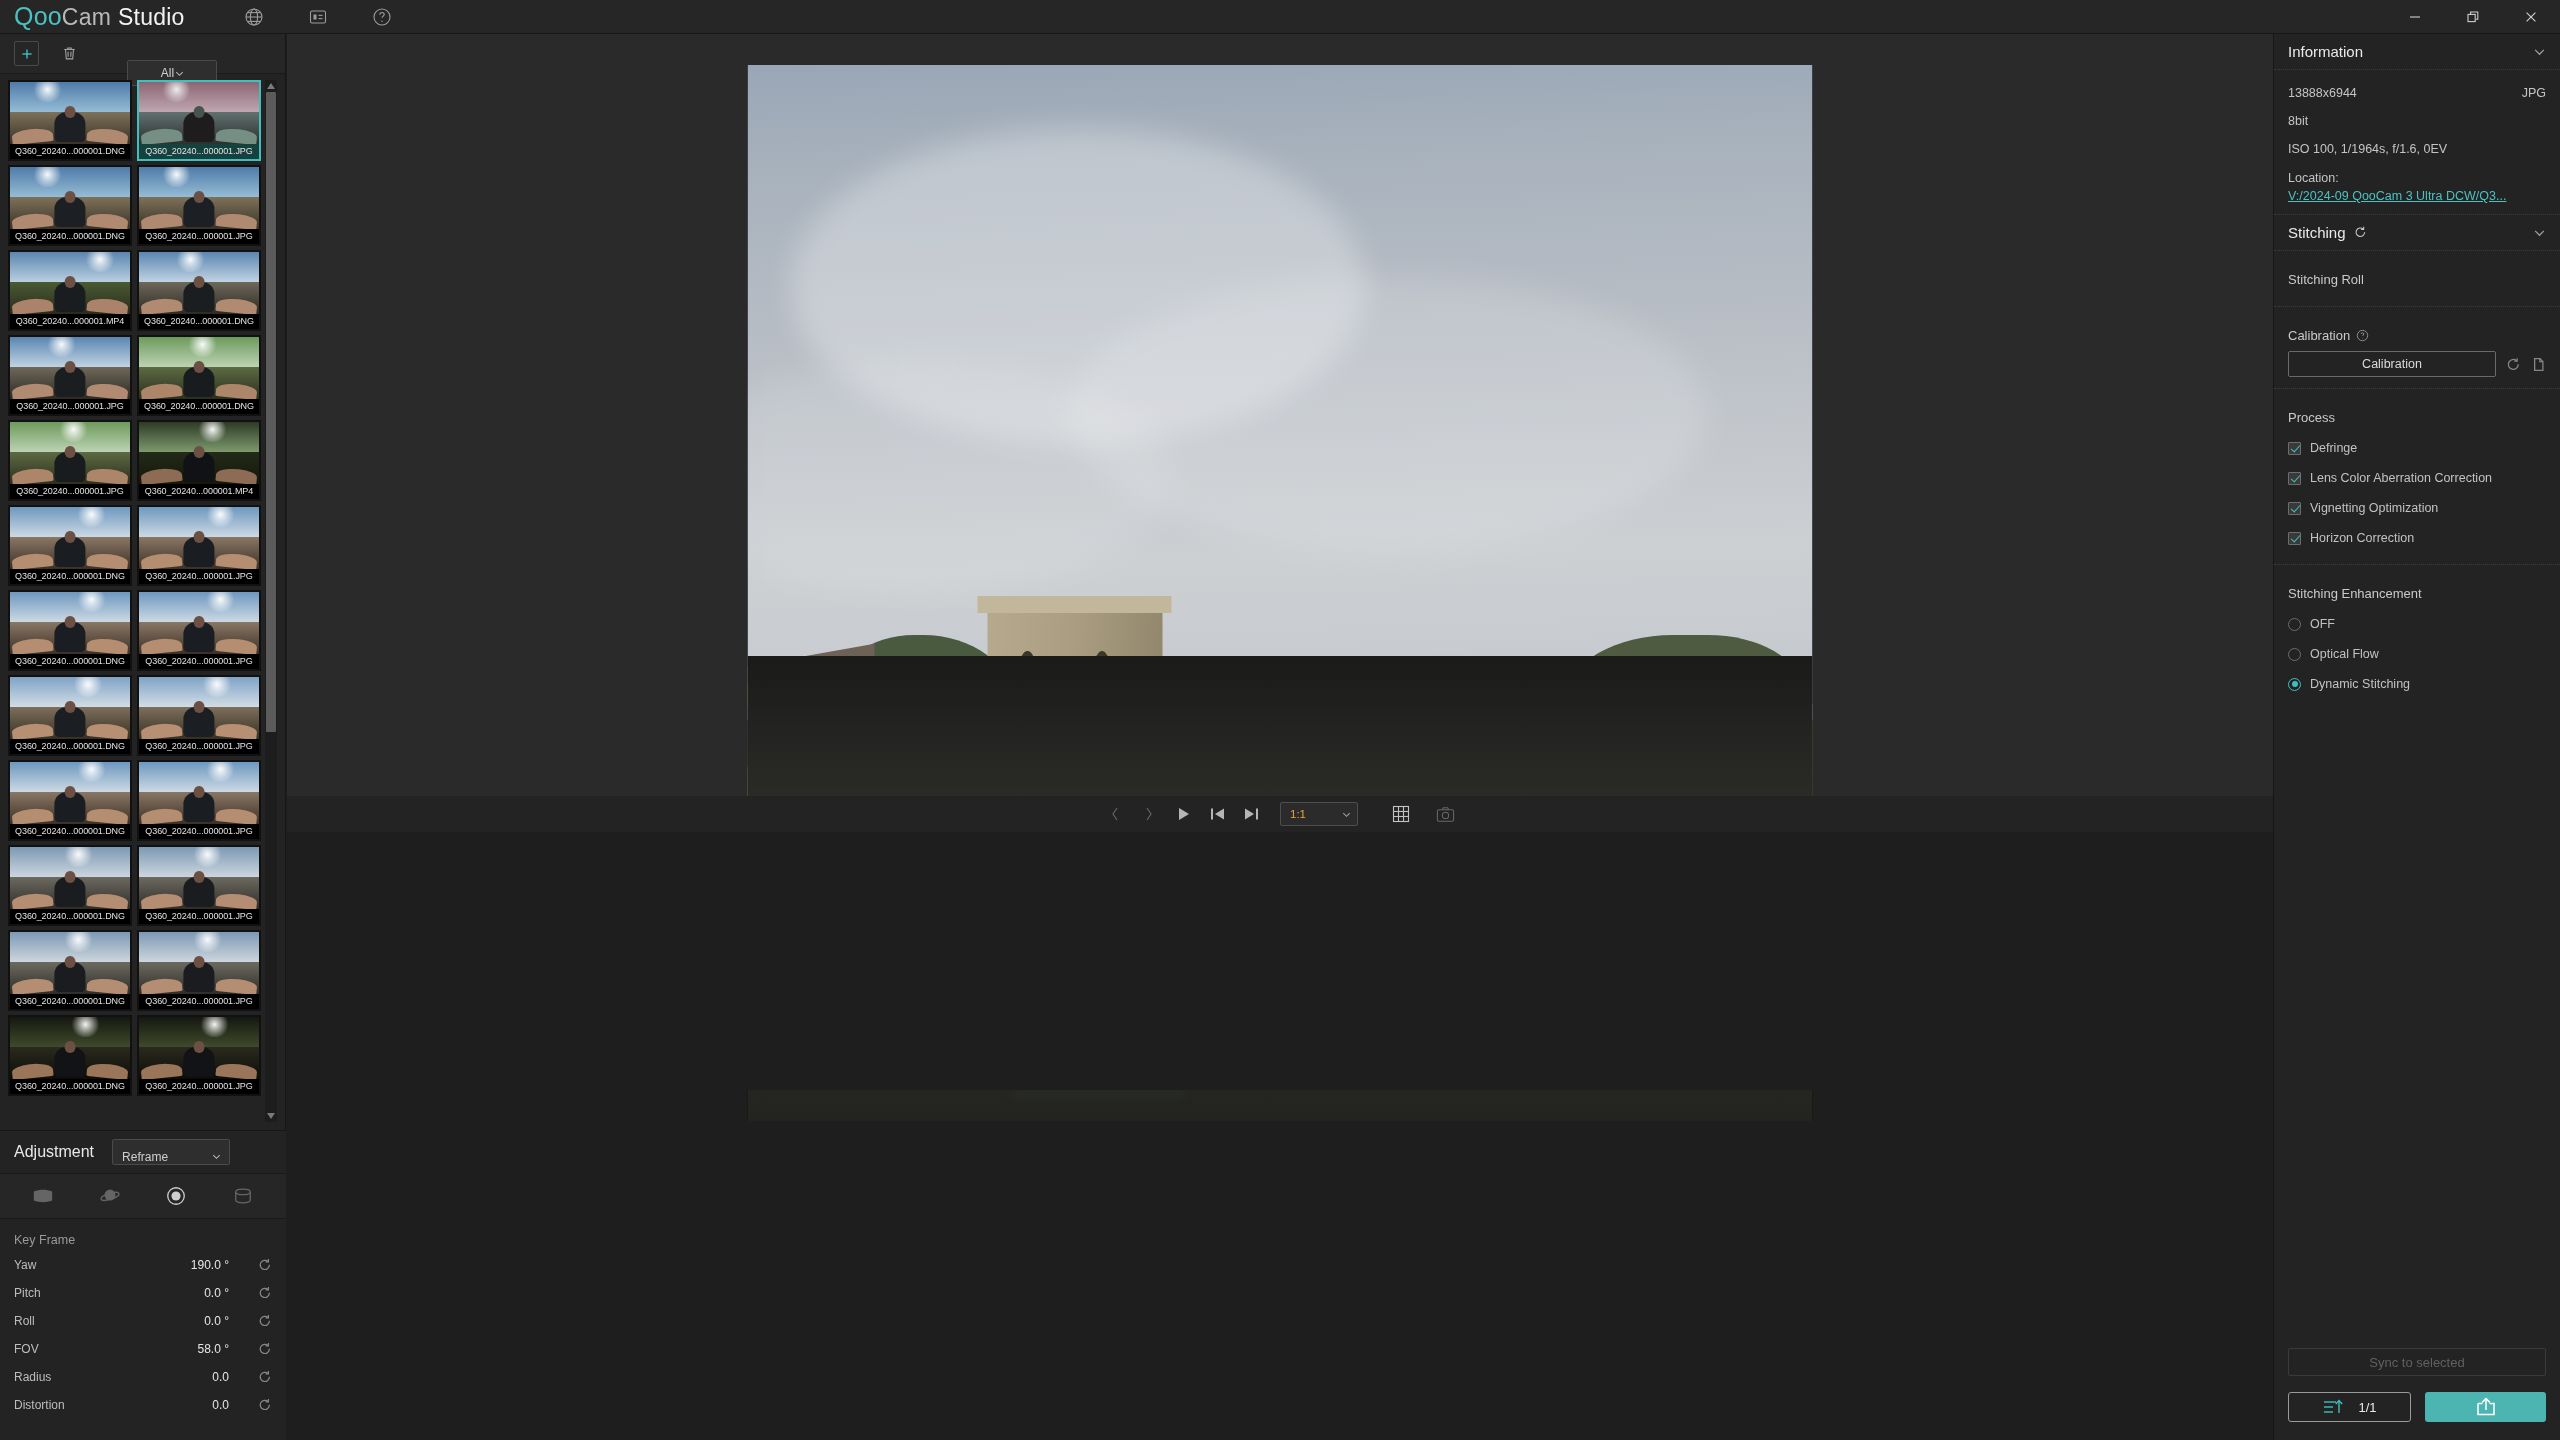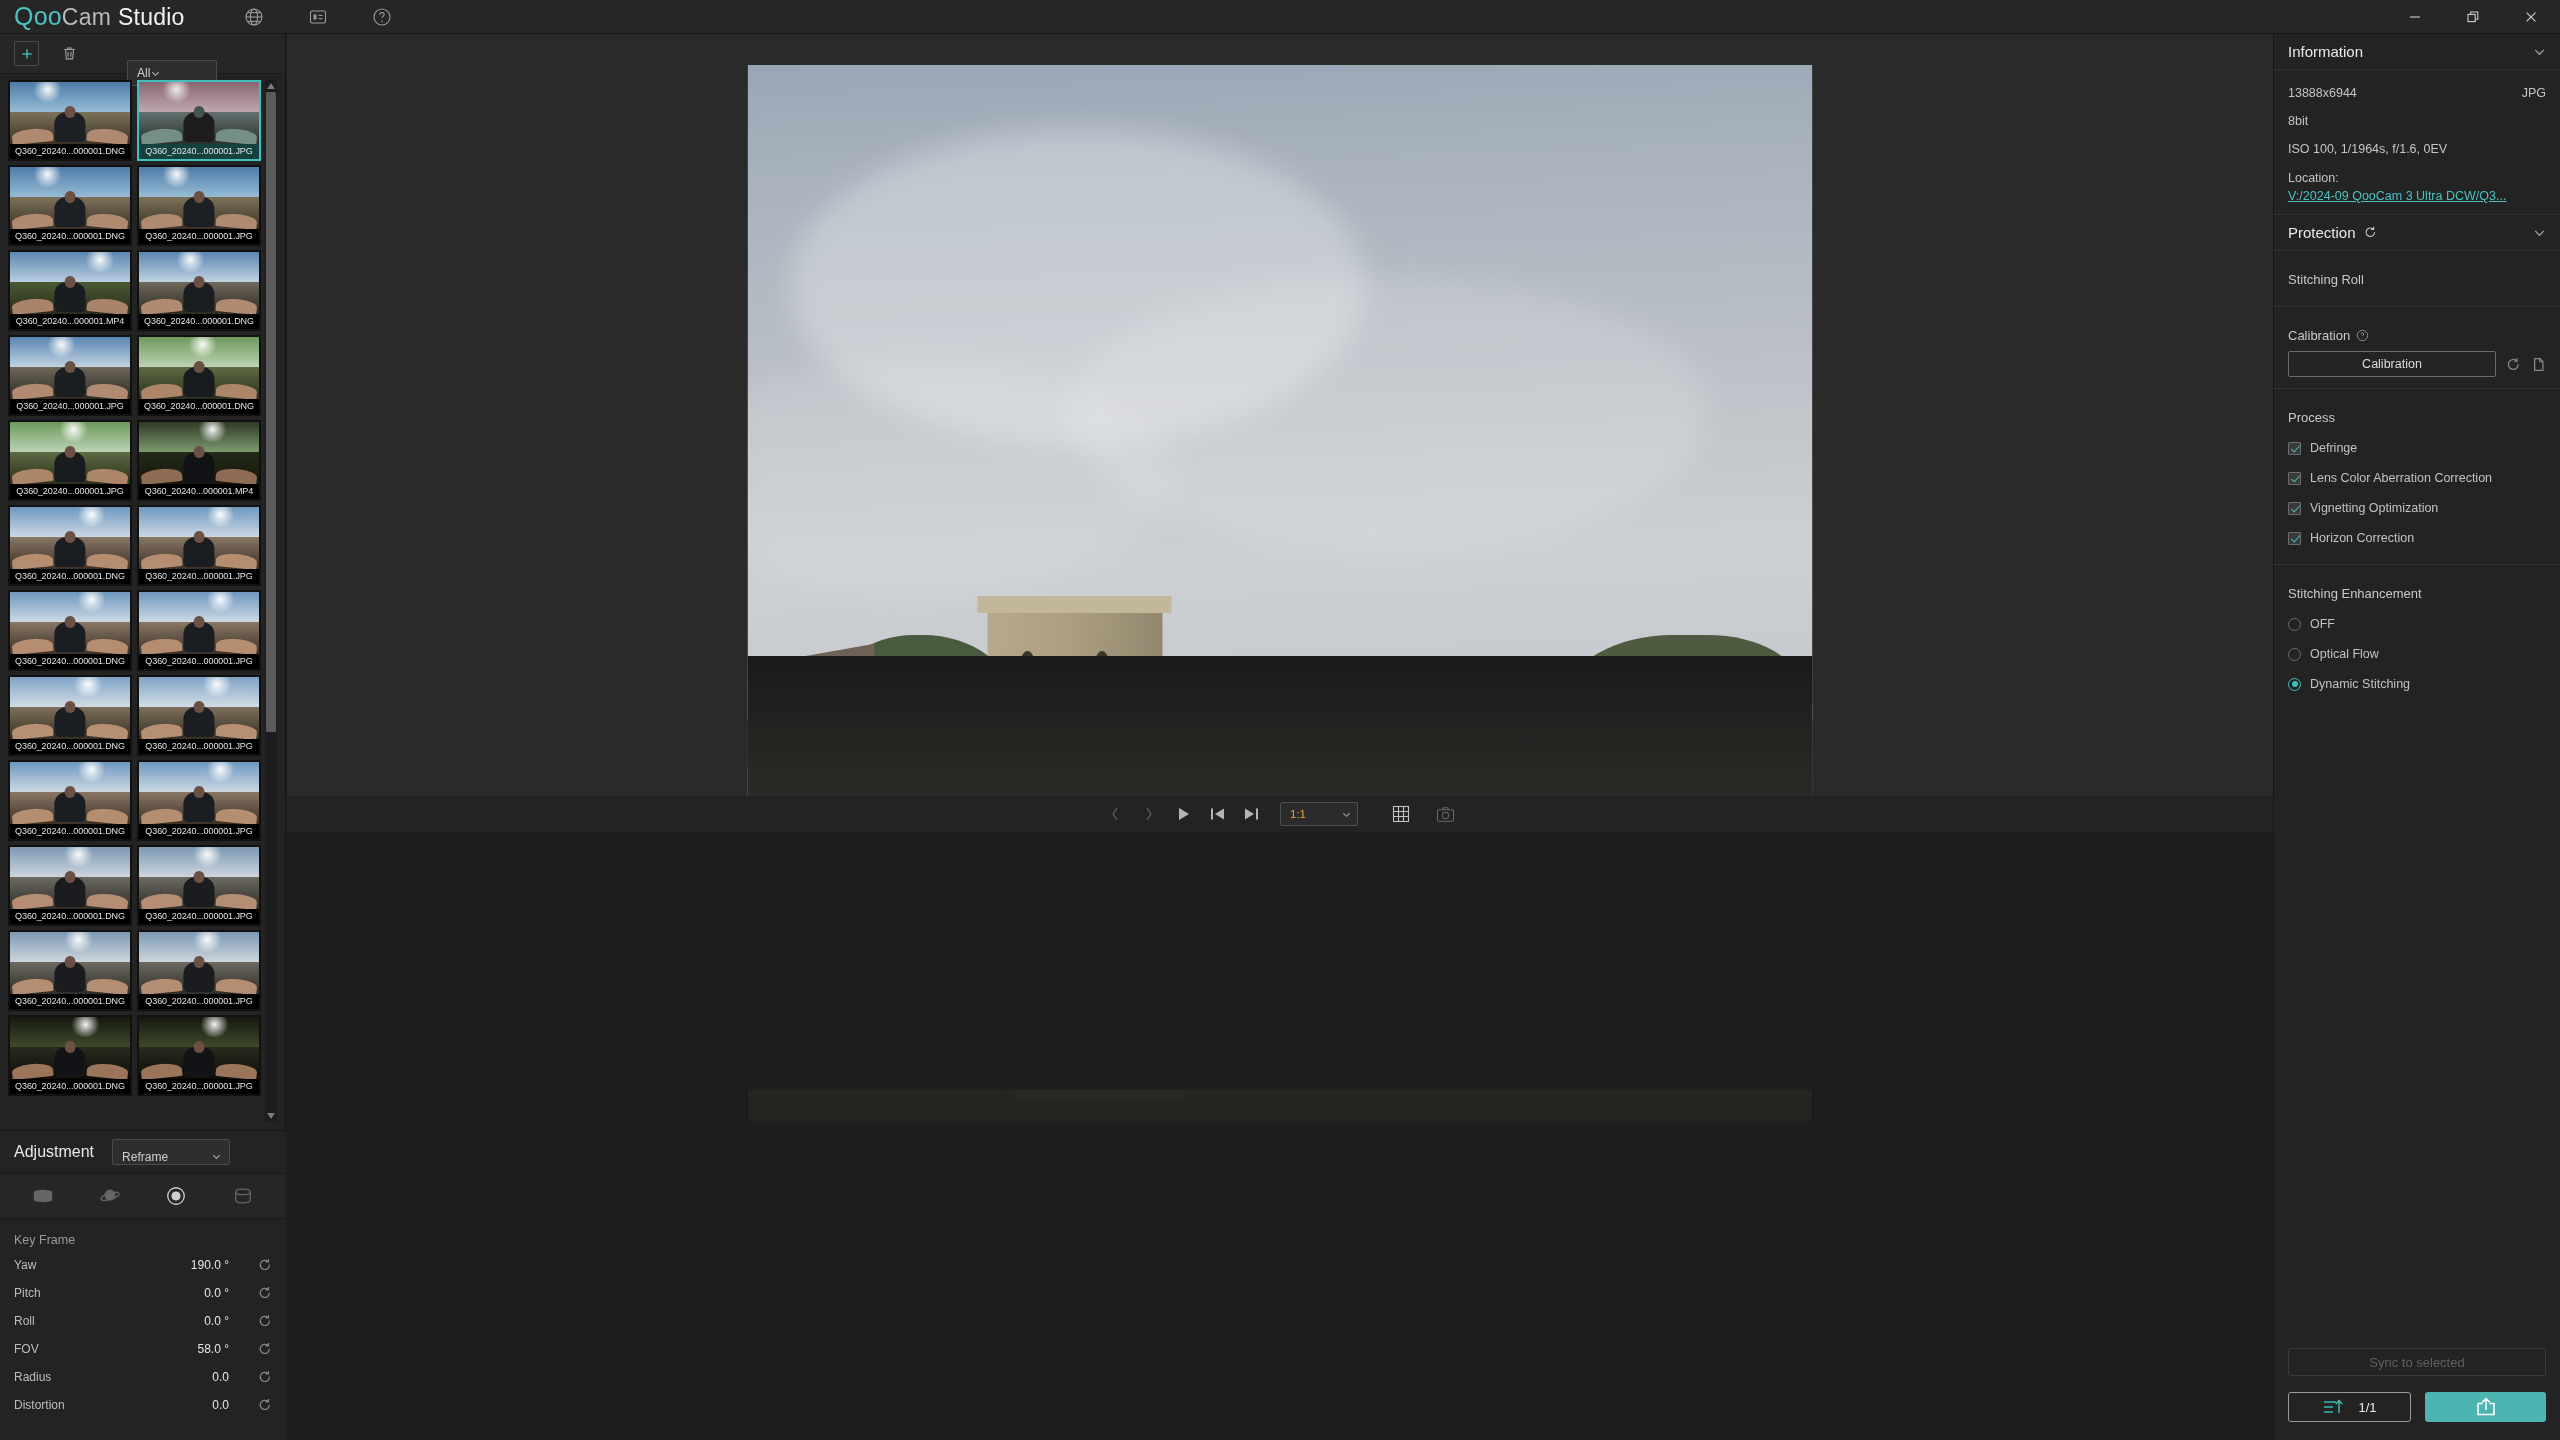--- a/index.html
+++ b/index.html
@@ -38,21 +38,21 @@
     border-bottom: 1px solid #1a1a1a; background: #262626;
   }
   .plus-btn {
     width: 25px; height: 25px; border: 1px solid #4a4a4a; border-radius: 2px;
     display: flex; align-items: center; justify-content: center; cursor: pointer;
   }
   .trash-btn { width: 24px; height: 24px; display: flex; align-items: center; justify-content: center; cursor: pointer; opacity: .8; }
   .filter-sel {
     margin-left: 28px; width: 90px; height: 26px; background: #2e2e2e;
     border: 1px solid #4a4a4a; border-radius: 2px;
-    display: flex; align-items: center; justify-content: flex-start;
+    display: flex; align-items: center; justify-content: center;
     padding: 0 7px 0 9px; font-size: 12px; color: #cfcfcf; cursor: pointer; margin-top: 39px;
   }
 
   .thumb-scroll { position: relative; height: 1050px; overflow: hidden; padding: 6px 4px 0 8px; }
   .thumb-grid { display: grid; grid-template-columns: repeat(2, 124px); gap: 4px 5px; }
   .thumb {
     width: 124px; background: #111; border: 2px solid transparent;
     cursor: pointer; position: relative;
   }
   .thumb.selected { border-color: #3fc0bd; }
@@ -814,21 +814,21 @@
       <div class="info-line single" style="line-height:22px;margin-top:4px;">
         <span>Location:</span>
       </div>
       <a class="link">V:/2024-09 QooCam 3 Ultra DCW/Q3...</a>
     </div>
 
     <div class="divider"></div>
 
     <div class="rp-sec-head">
       <div class="left">
-        <span>Protection</span>
+        <span>Stitching</span>
         <svg width="13" height="13" viewBox="0 0 14 14" fill="none" stroke="#c5c5c5" stroke-width="1.2">
           <path d="M11.4 6.6a4.6 4.6 0 1 1-1.5-3.3"></path>
             <polyline points="10.4,0.9 10.4,3.6 7.6,3.6"></polyline>
         </svg>
       </div>
       <svg class="chev" viewBox="0 0 12 12" fill="none" stroke="#c5c5c5" stroke-width="1.2">
           <polyline points="2,4.5 6,8.5 10,4.5"></polyline>
         </svg>
     </div>
 

